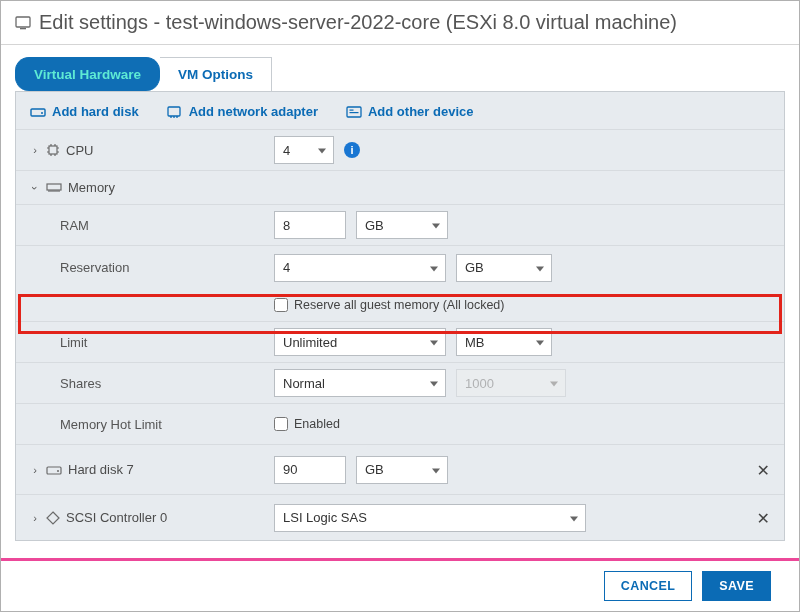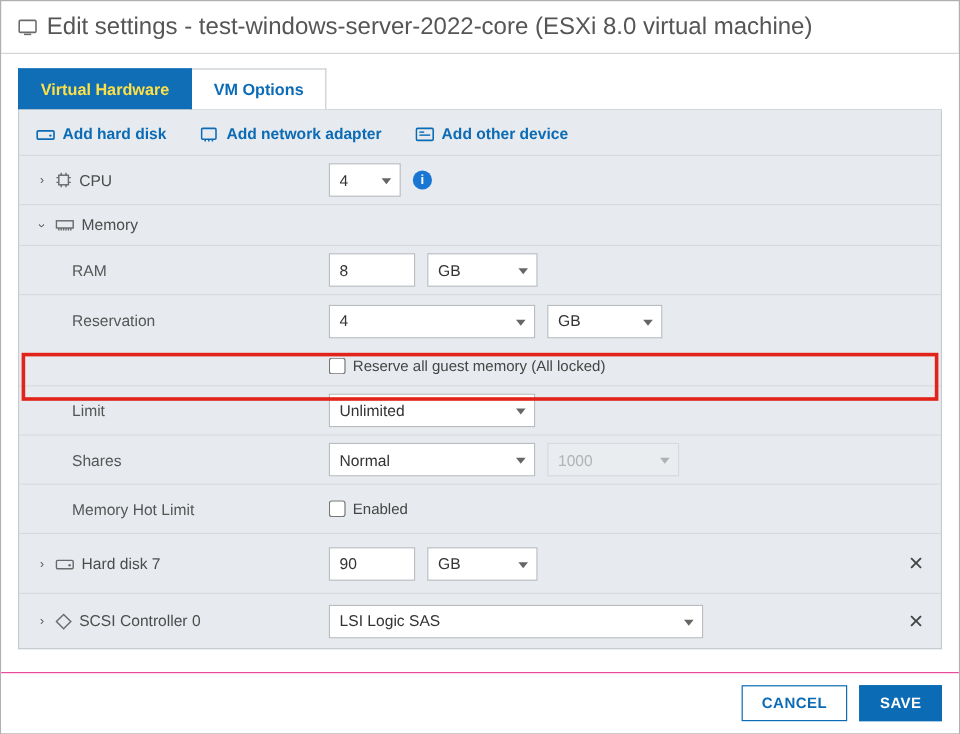--- a/index.html
+++ b/index.html
@@ -50,22 +50,23 @@
   .tab {
     padding: 9px 18px;
     font-size: 13.5px;
     font-weight: 600;
     cursor: pointer;
     border: 1px solid transparent;
     border-bottom: none;
   }
   .tab.active {
     background: #0f6eb5;
-    color: #fde047;
+    color: #5eead4;
     border-color: #0f6eb5;
+    border-radius: 14px;
   }
   .tab.inactive {
     color: #0b6bb5;
     background: #fff;
     border-color: #c7ccd1;
     border-left: none;
   }
   .content-panel {
     background: #e7ebef;
     border: 1px solid #c7ccd1;
@@ -152,22 +153,22 @@
     color: #444;
     cursor: pointer;
   }
   .highlight-box {
     position: absolute;
     border: 3px solid #e2231a;
     pointer-events: none;
     z-index: 5;
   }
   .footer {
-    border-top: 1px solid #ec4899;
-    padding: 10px 14px;
+    border-top: 3px solid #ec4899;
+    padding: 10px 28px;
     display: flex;
     justify-content: flex-end;
     gap: 10px;
     background: #fff;
   }
   .btn {
     height: 30px;
     padding: 0 16px;
     font-size: 12.5px;
     font-weight: 700;
@@ -284,20 +285,21 @@
             </label>
           </div>
         </div>
 
         <div class="row">
           <div class="row-label sub">
               <span>Limit</span>
             </div>
           <div class="row-controls">
             <span class="sel-wrap"><select class="sel" style="width:172px"><option>Unlimited</option></select></span>
+            <span class="sel-wrap"><select class="sel" style="width:96px"><option>MB</option></select></span>
           </div>
         </div>
 
         <div class="row">
           <div class="row-label sub">
               <span>Shares</span>
             </div>
           <div class="row-controls">
             <span class="sel-wrap"><select class="sel" style="width:172px"><option>Normal</option></select></span>
             <span class="sel-wrap disabled"><select class="sel" style="width:110px" disabled=""><option>1000</option></select></span>

